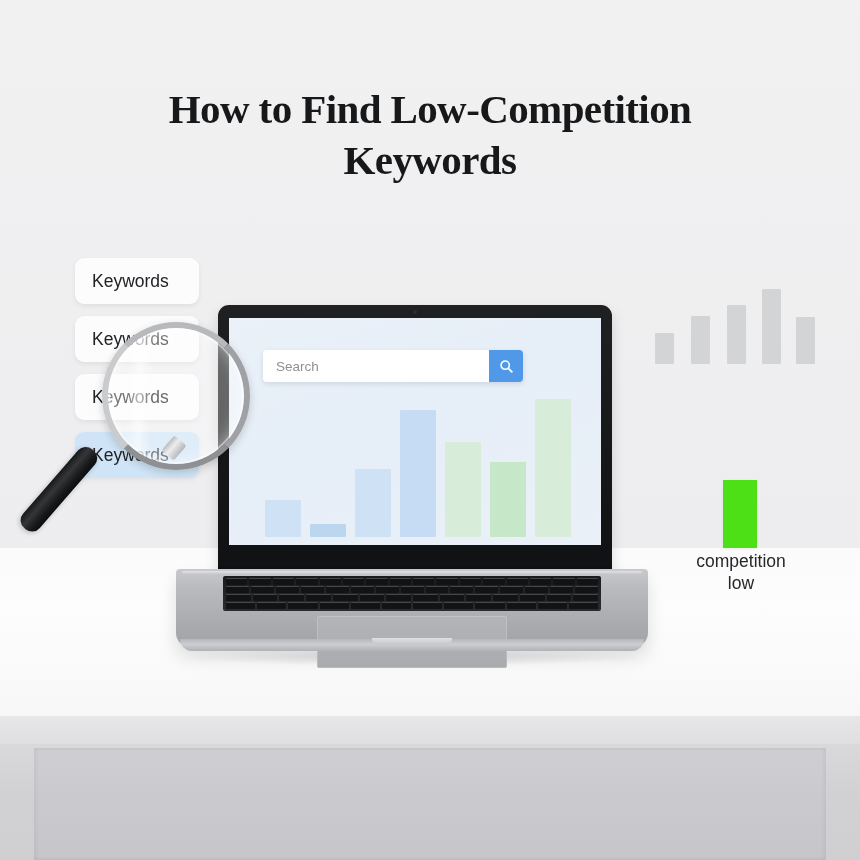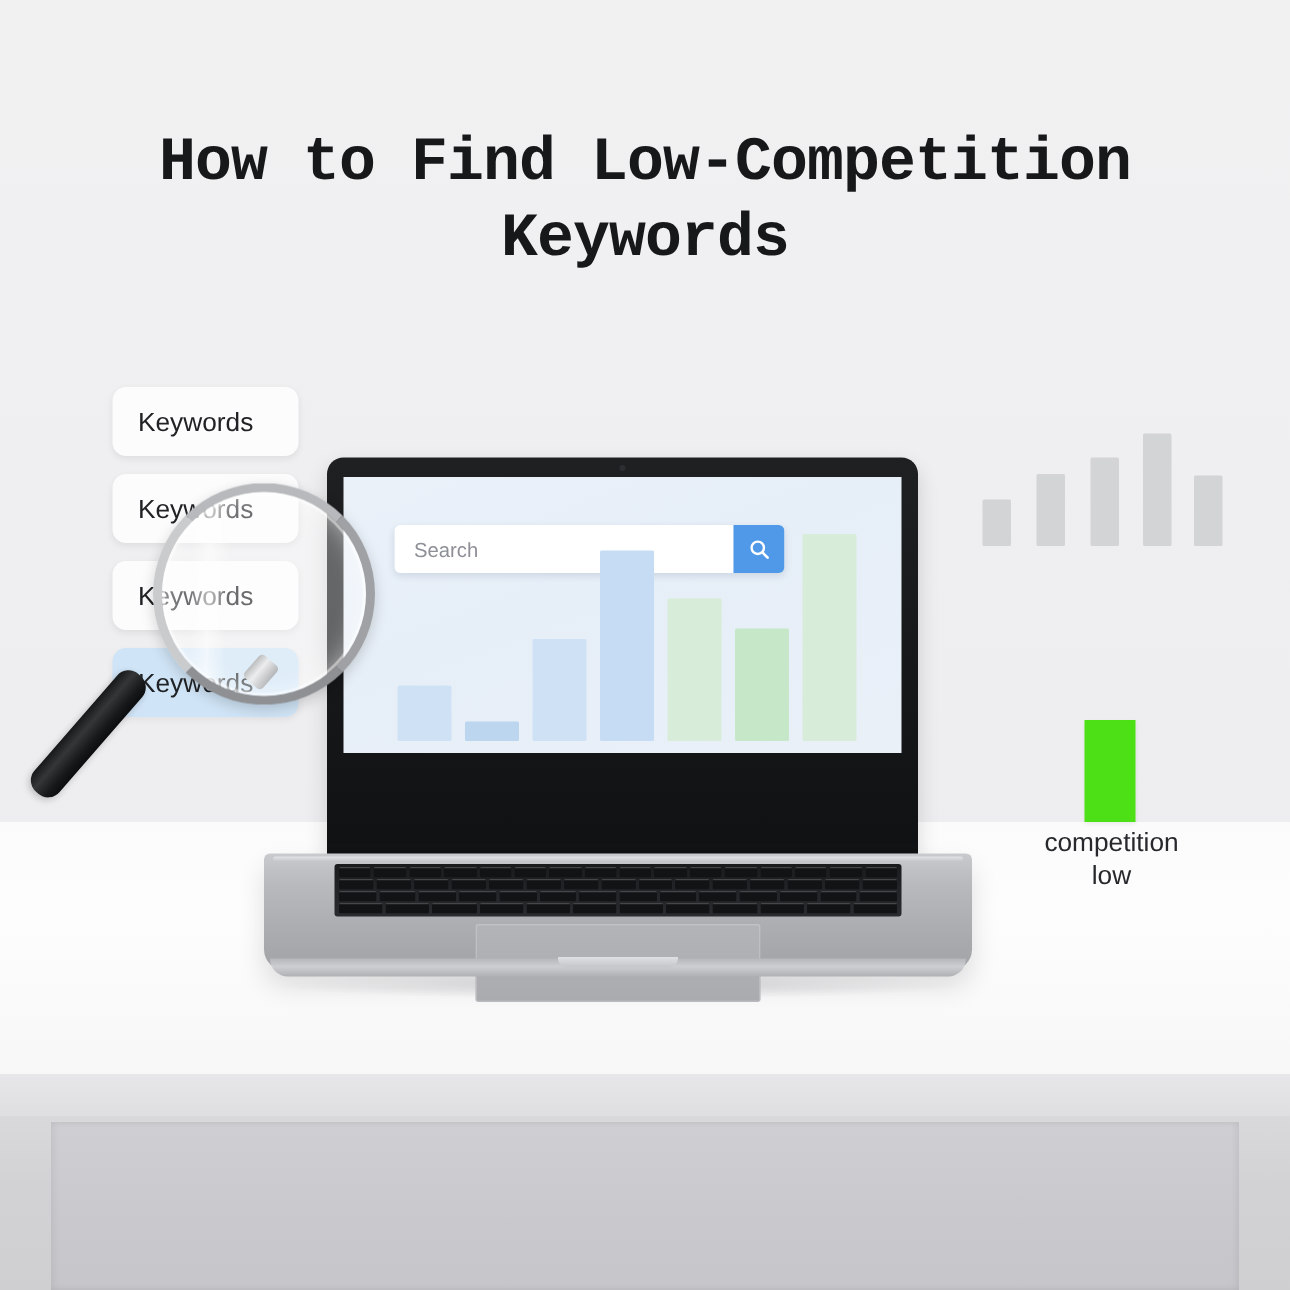--- a/index.html
+++ b/index.html
@@ -26,21 +26,21 @@
     position: absolute;
     left: 0;
     top: 84px;
     width: 860px;
     text-align: center;
     font-size: 41px;
     font-weight: bold;
     line-height: 51px;
     letter-spacing: -0.6px;
     color: #17181a;
-    font-family: Liberation Mono, monospace;
+    font-family: Liberation Serif, serif;
   }
   .title .l2 { display: block; }
 
   
   .desk-top {
     position: absolute;
     left: 0;
     top: 548px;
     width: 860px;
     height: 170px;
@@ -159,21 +159,21 @@
     width: 4px;
     height: 4px;
     border-radius: 50%;
     background: #2c2e31;
   }
   .screen {
     position: absolute;
     left: 11px;
     top: 13px;
     width: 372px;
-    height: 184px;
+    height: 227px;
     background: linear-gradient(160deg, #eaf1f9 0%, #e6eef7 40%, #e9f0f8 100%);
     overflow: hidden;
   }
 
   
   .search-row {
     position: absolute;
     left: 34px;
     top: 32px;
     width: 260px;

